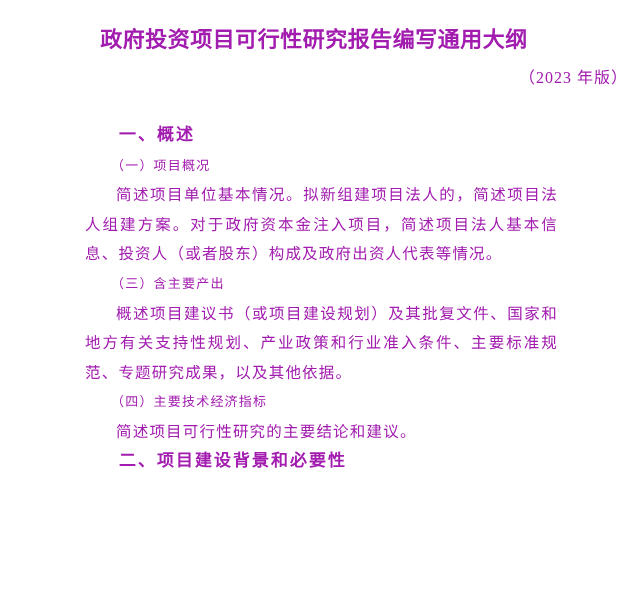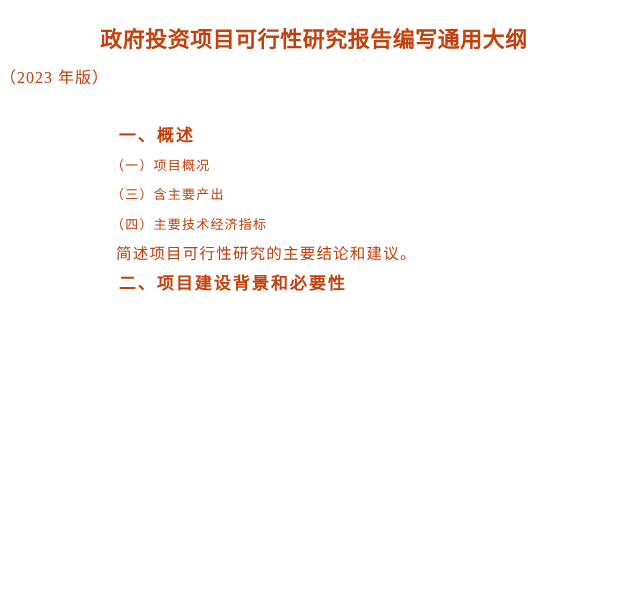--- a/index.html
+++ b/index.html
@@ -20,57 +20,59 @@
     padding-top: 26px;
     text-align: center;
     font-size: 22px;
     font-weight: bold;
     letter-spacing: 0.5px;
     line-height: 28px;
     font-family: "Liberation Serif", serif;
   }
   .doc-subtitle {
     margin-top: 13px;
-    text-align: left;
+    text-align: right;
     font-size: 16px;
     letter-spacing: 1px;
     line-height: 22px;
   }
   .doc-body {
     margin: 32px 70px 0 85px;
     width: 473px;
   }
   .doc-body > div {
     margin: 0;
     line-height: 29.6px;
     text-indent: 2em;
   }
   .sec-heading {
-    font-family: Liberation Sans, sans-serif;
+    font-family: Liberation Mono, monospace;
     font-weight: bold;
     font-size: 17px;
     letter-spacing: 2px;
   }
   .sec-subheading {
     font-size: 13px;
     letter-spacing: 1.2px;
   }
   .sec-paragraph {
     font-size: 15.5px;
     letter-spacing: 1.2px;
     text-align: justify;
   }
 </style>
 </head>
 <body>
 
-<div class="page" style="color: #c2410c; background: rgb(255, 255, 255);">
+<div class="page" style="color: #a21caf; background: rgb(255, 255, 255);">
   <div class="doc-title">政府投资项目可行性研究报告编写通用大纲</div>
   <div class="doc-subtitle">（2023 年版）</div>
   <div class="doc-body">
       <div class="sec-heading">一、概述</div>
       <div class="sec-subheading">（一）项目概况</div>
+      <div class="sec-paragraph">简述项目单位基本情况。拟新组建项目法人的，简述项目法人组建方案。对于政府资本金注入项目，简述项目法人基本信息、投资人（或者股东）构成及政府出资人代表等情况。</div>
       <div class="sec-subheading">（三）含主要产出</div>
+      <div class="sec-paragraph">概述项目建议书（或项目建设规划）及其批复文件、国家和地方有关支持性规划、产业政策和行业准入条件、主要标准规范、专题研究成果，以及其他依据。</div>
       <div class="sec-subheading">（四）主要技术经济指标</div>
       <div class="sec-paragraph">简述项目可行性研究的主要结论和建议。</div>
       <div class="sec-heading">二、项目建设背景和必要性</div>
     </div>
 </div>
 
 </body></html>

